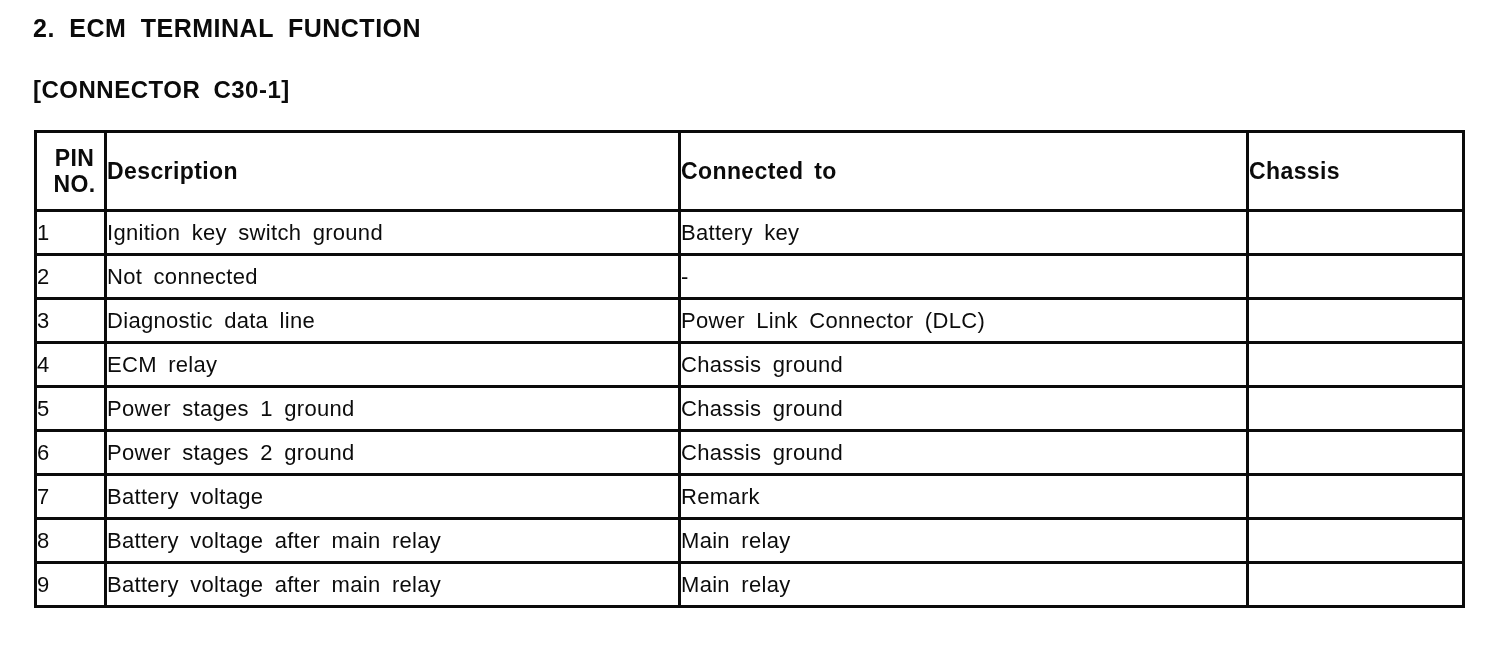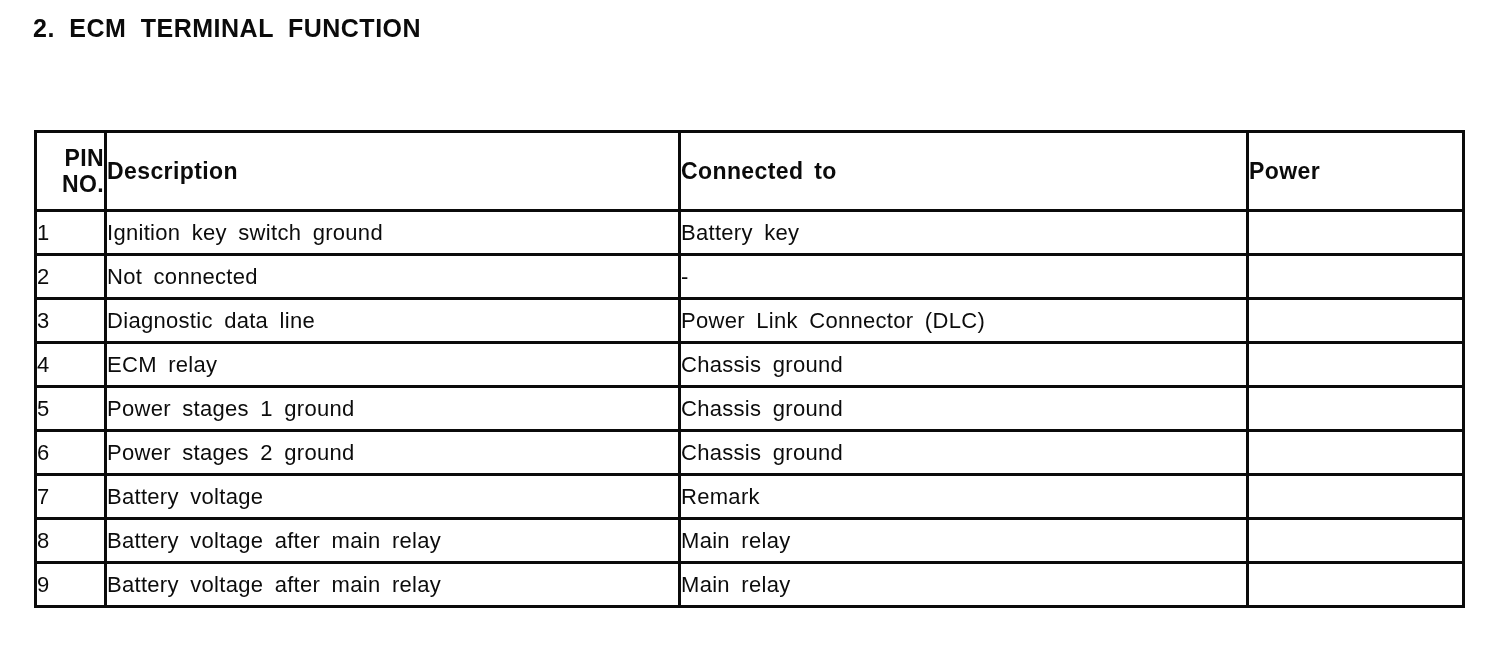--- a/index.html
+++ b/index.html
@@ -65,54 +65,55 @@
     height: 76px;
     font-size: 23px;
     font-weight: 700;
     letter-spacing: 0.4px;
     word-spacing: 4px;
     color: #0b0b0b;
   }
   table.ecm th.pin-header {
     white-space: pre-line;
     line-height: 1.15;
-    text-align: right;
+    text-align: center;
     padding-left: 8px;
   }
   table.ecm td {
     height: 41px;
     font-size: 22px;
     font-weight: 400;
     letter-spacing: 0.3px;
     word-spacing: 5px;
     color: #0c0c0c;
   }
 </style>
 </head>
 <body>
 
 <div class="page">
 
   <div class="section-title">2. ECM TERMINAL FUNCTION</div>
 
+  <div class="connector-label">[CONNECTOR C30-1]</div>
 
   <table class="ecm">
     <colgroup>
       <col class="c-pin">
         <col class="c-desc">
         <col class="c-conn">
         <col class="c-rem">
     </colgroup>
     <thead>
       <tr>
         <th class="pin-header">PIN
 NO.</th>
         <th>Description</th>
         <th>Connected to</th>
-        <th>Power</th>
+        <th>Chassis</th>
       </tr>
     </thead>
     <tbody>
       <tr>
         <td>1</td>
         <td>Ignition key switch ground</td>
         <td>Battery key</td>
         <td></td>
       </tr>
       <tr>

